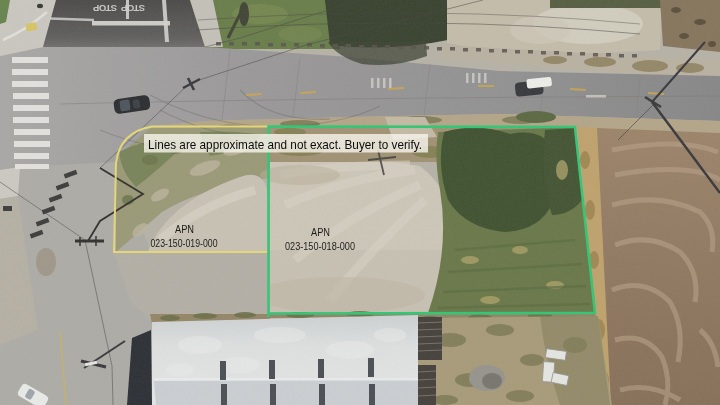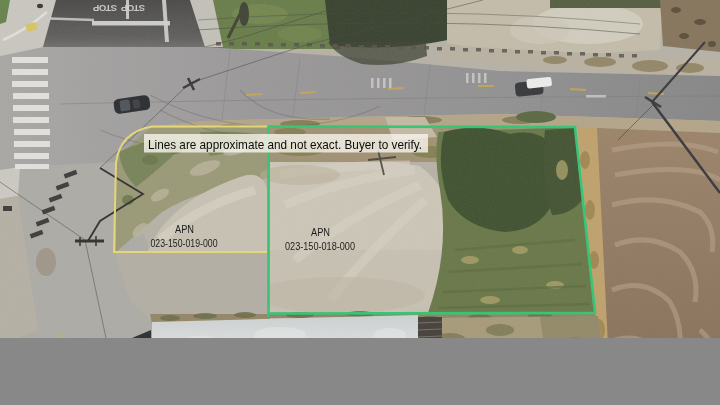--- a/index.html
+++ b/index.html
@@ -1,16 +1,16 @@
 <!DOCTYPE html>
 <html><head>
 <meta charset="utf-8">
 <style>
   html,body{margin:0;padding:0;background:#888;}
-  #stage{position:relative;width:720px;height:338px;overflow:hidden;font-family:"Liberation Sans", sans-serif;}
+  #stage{position:relative;width:720px;height:405px;overflow:hidden;font-family:"Liberation Sans", sans-serif;}
   svg{display:block;}
 </style>
 </head>
 <body>
 <div id="stage">
 <svg width="720" height="405" viewBox="0 0 720 405" xmlns="http://www.w3.org/2000/svg">
 <defs>
   <linearGradient id="roadg" x1="0" y1="0" x2="1" y2="0">
     <stop offset="0" stop-color="#a5a3a0"></stop>
     <stop offset="0.35" stop-color="#939192"></stop>

